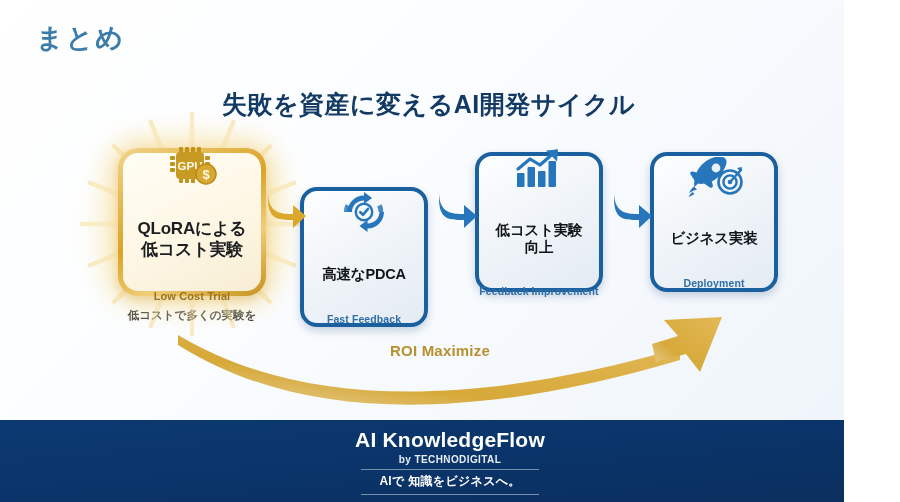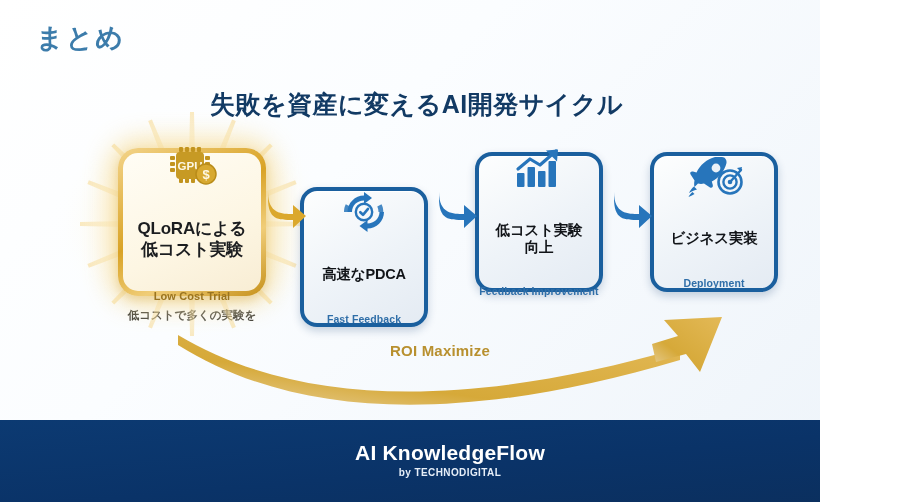--- a/index.html
+++ b/index.html
@@ -4,20 +4,21 @@
 <style>
   html,body{margin:0;padding:0;}
   body{
     width:900px;height:502px;overflow:hidden;
     font-family:"Liberation Sans","DejaVu Sans",sans-serif;
     background:#ffffff;
   }
   #slide{
     position:relative;width:820px;height:502px;overflow:hidden;
     background:linear-gradient(135deg,#ffffff 0%,#fbfdff 38%,#eef4fa 100%);
+    padding-left:24px;
   }
   
   #section-label{
     position:absolute;left:36px;top:20px;
     font-size:27px;font-weight:bold;letter-spacing:2px;
     color:#3c7cab;
   }
   
   #main-heading{
     position:absolute;left:13px;right:0;top:88px;
@@ -304,15 +305,18 @@
       </defs>
       <path d="M178 35 C300 108 470 108 680 48 L680 60 C470 122 300 122 178 45 Z" fill="url(#roiG)"></path>
       <path d="M664 20 L722 17 L700 72 L686 54 L656 62 L652 44 L678 36 Z" fill="url(#roiG)"></path>
     </svg>
     <div id="roi-label">ROI Maximize</div>
   </div>
 
   <div id="footer">
     <div id="brand">AI KnowledgeFlow</div>
     <div id="brand-by">by TECHNODIGITAL</div>
+    <div id="tagline-box">
+      <div id="tagline">AIで 知識をビジネスへ。</div>
+    </div>
   </div>
 
 </div>
 
 </body></html>

